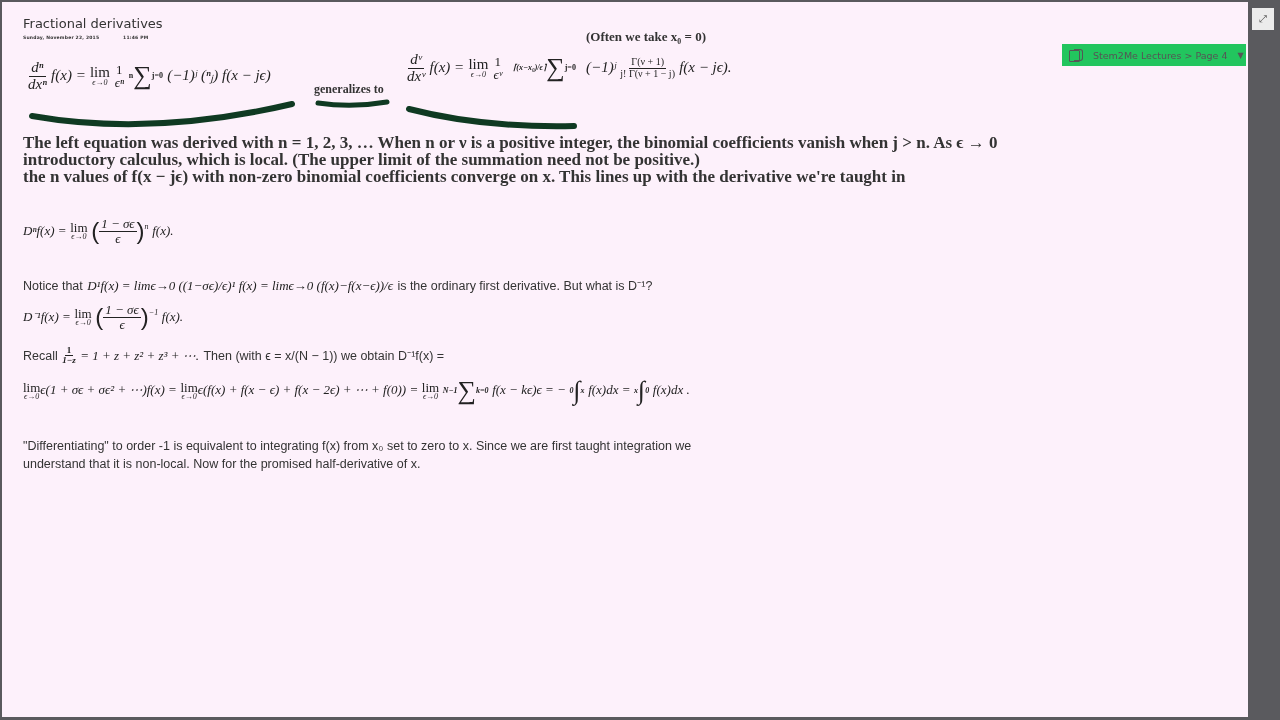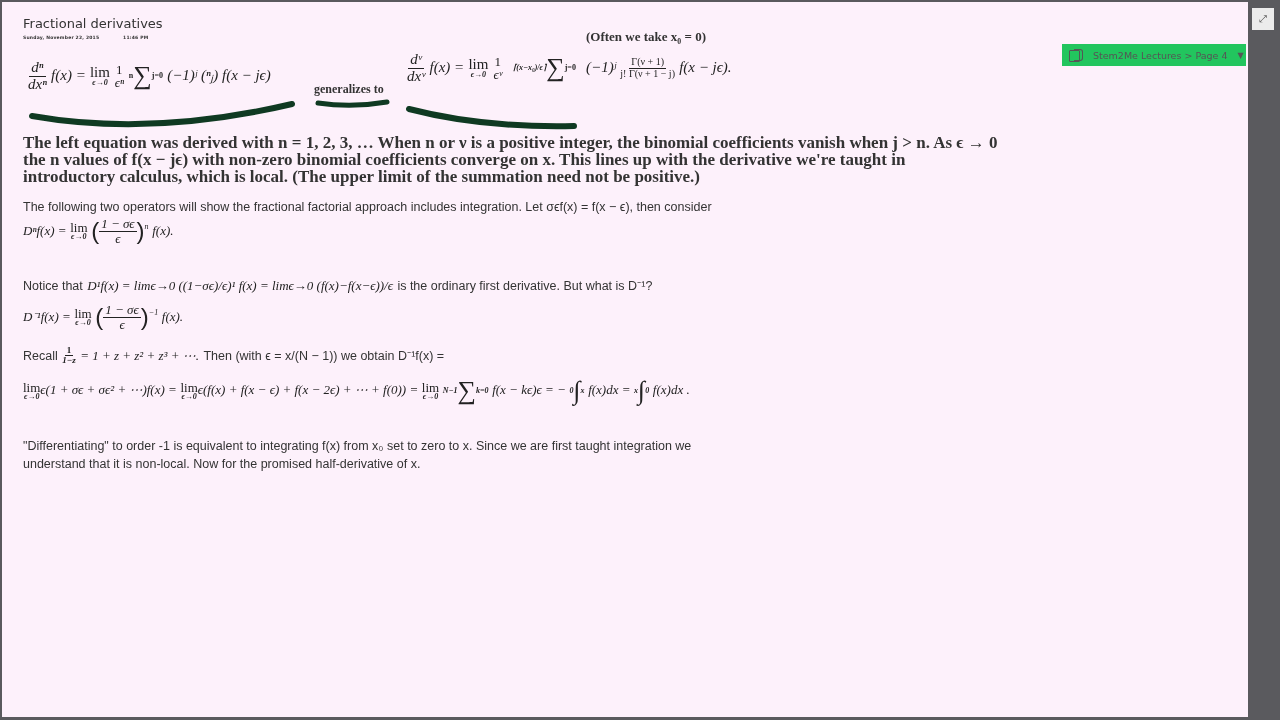--- a/index.html
+++ b/index.html
@@ -15,21 +15,21 @@
   .nb .chev { margin-left:10px; font-size:8px; }
   .expand { position:absolute; left:1250px; top:6px; width:22px; height:22px; background:#ececec; display:flex; align-items:center; justify-content:center; font-size:10px; color:#444; }
   .m { font-family:"Liberation Serif", serif; font-style:italic; }
   .r { font-family:"Liberation Serif", serif; }
   .serif { font-family:"Liberation Serif", serif; font-weight:bold; color:#333; }
   .sans { font-family:"Liberation Sans", sans-serif; color:#333; font-size:12.5px; }
   .abs { position:absolute; white-space:nowrap; }
   .frac { display:inline-flex; flex-direction:column; align-items:center; vertical-align:middle; line-height:1.05; }
   .frac .num { border-bottom:1px solid #222; padding:0 2px; }
   .lim { display:inline-flex; flex-direction:column; align-items:center; vertical-align:middle; line-height:0.9; }
-  .lim .sub { font-size:8px;font-weight:bold; }
+  .lim .sub { font-size:8px; }
   .sum { display:inline-flex; flex-direction:row; align-items:center; vertical-align:middle; line-height:0.85; }
   .sum .big { font-size:26px; }
   .sum .lim-t, .sum .lim-b { font-size:8px; font-weight:bold;}
   .stroke { position:absolute; }
   .eq { font-size:15px; color:#222; }
   .eqs { font-size:13px; color:#222; }
 </style>
 </head>
 <body>
 
@@ -103,25 +103,24 @@
   </div>
 
   <svg class="stroke" style="left:0; top:0;" width="700" height="140">
     <path d="M30 114 Q 150 135 290 102" stroke="#0f3a22" stroke-width="6" fill="none" stroke-linecap="round"></path>
     <path d="M316 101 Q 350 106 385 100" stroke="#0f3a22" stroke-width="5" fill="none" stroke-linecap="round"></path>
     <path d="M407 107 Q 480 126 572 124" stroke="#0f3a22" stroke-width="6" fill="none" stroke-linecap="round"></path>
   </svg>
 
   <div class="abs serif" style="left:21px; top:132px; font-size:17px; line-height:17px;">
     <div>The left equation was derived with n = 1, 2, 3, …  When n or ν is a positive integer, the binomial coefficients vanish when j &gt; n.  As ϵ → 0</div>
+    <div>introductory calculus, which is local.  (The upper limit of the summation need not be positive.)</div>
     <div>the n values of f(x − jϵ) with non-zero binomial coefficients converge on x.  This lines up with the derivative we're taught in</div>
-    <div>introductory calculus, which is local.  (The upper limit of the summation need not be positive.)</div>
-  </div>
-
-  <div class="abs sans" style="left:21px; top:198px;">The following two operators will show the fractional factorial approach includes integration.  Let σϵf(x) = f(x − ϵ), then consider</div>
+  </div>
+
 
   <div class="abs eqs" style="left:21px; top:215px;">
     <span class="m">Dⁿf(x) =</span>
     <span class="lim r">
         <span>lim</span>
         <span class="sub m">ϵ→0</span>
       </span>
     <span style="font-size:24px; vertical-align:middle;">(</span><span class="frac m">
         <span class="num">1 − σϵ</span>
         <span class="den">ϵ</span>

